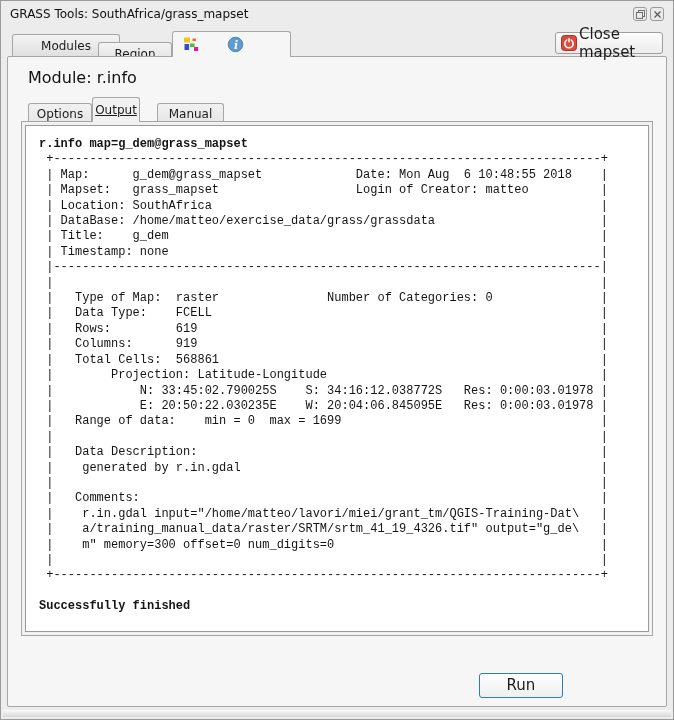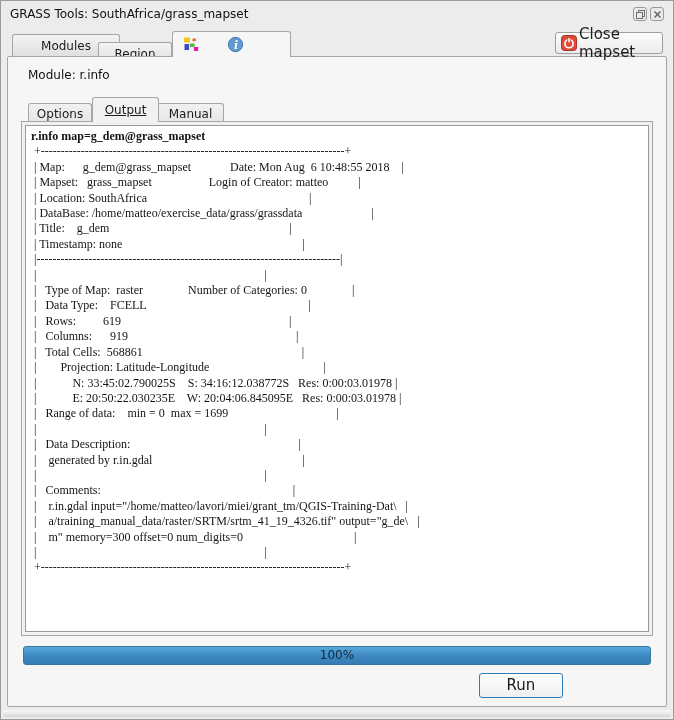--- a/index.html
+++ b/index.html
@@ -48,45 +48,45 @@
     font-size:15px; z-index:3; cursor:default;
   }
 
   
   .main-pane {
     position:absolute; left:6px; right:6px; top:55px; bottom:12px;
     background:#f6f6f6; border:1px solid #a6a6a6; border-radius:2px; z-index:2;
   }
   .bottom-strip { position:absolute; left:2px; right:2px; bottom:2px; height:7px; background:linear-gradient(#fafafa,#d6d6d6); z-index:0; }
 
-  .module-title { position:absolute; left:27px; top:67px; z-index:3; font-size:12px; color:#111; }
+  .module-title { position:absolute; left:27px; top:67px; z-index:3; font-size:16px; color:#111; }
 
   
   .itab {
     position:absolute; box-sizing:border-box;
     border:1px solid #a6a6a6; border-bottom:none; border-radius:3px 3px 0 0;
     text-align:center; color:#1c1c1c; white-space:nowrap;
   }
   .itab.inactive { top:102px; height:34px; line-height:21px; background:linear-gradient(#f1f1f1,#dedede); z-index:3; }
   .itab.active  { top:96px; height:25px; line-height:24px; background:#f1f1f1; z-index:5; }
   .itab-options { left:27px;  width:64px; }
-  .itab-output  { left:91px;  width:67px;text-decoration:underline; }
+  .itab-output  { left:91px;  width:48px;text-decoration:underline; }
   .itab-manual  { left:156px; width:67px; }
 
   .inner-pane {
     position:absolute; left:20px; right:20px; top:120px; bottom:83px;
     background:#f1f1f1; border:1px solid #a6a6a6; z-index:4;
   }
   .textedit {
     position:absolute; left:24px; right:24px; top:124px; bottom:87px;
     background:#ffffff; border:1px solid #9a9a9a; overflow:hidden; z-index:5;
   }
   .console {
-    margin:0; padding:3px 5px;
-    font-family:Liberation Serif, serif;
+    margin:8px; padding:3px 5px;
+    font-family:Liberation Mono, monospace;
     font-size:12px; line-height:15.4px; color:#141414;
     white-space:pre;
   }
   .console .b { font-weight:bold; }
 
   
   .progress {
     position:absolute; left:22px; right:22px; top:645px; height:19px; box-sizing:border-box;
     border:1px solid #36759e; border-radius:3px;
     background:linear-gradient(#58a9de,#3c88c0 55%,#357cb4);
@@ -201,24 +201,21 @@
  |   Data Description:                                                        |
  |    generated by r.in.gdal                                                  |
  |                                                                            |
  |   Comments:                                                                |
  |    r.in.gdal input="/home/matteo/lavori/miei/grant_tm/QGIS-Training-Dat\   |
  |    a/training_manual_data/raster/SRTM/srtm_41_19_4326.tif" output="g_de\   |
  |    m" memory=300 offset=0 num_digits=0                                     |
  |                                                                            |
  +----------------------------------------------------------------------------+
 
-</span></pre>
-  </div>
-
-  <div class="progress">
-    <span>100%</span>
-  </div>
+</span><span class="b">Successfully finished</span></pre>
+  </div>
+
 
   <div class="btn btn-run">
     <span>Run</span>
   </div>
 
 </div>
 
 </body></html>

